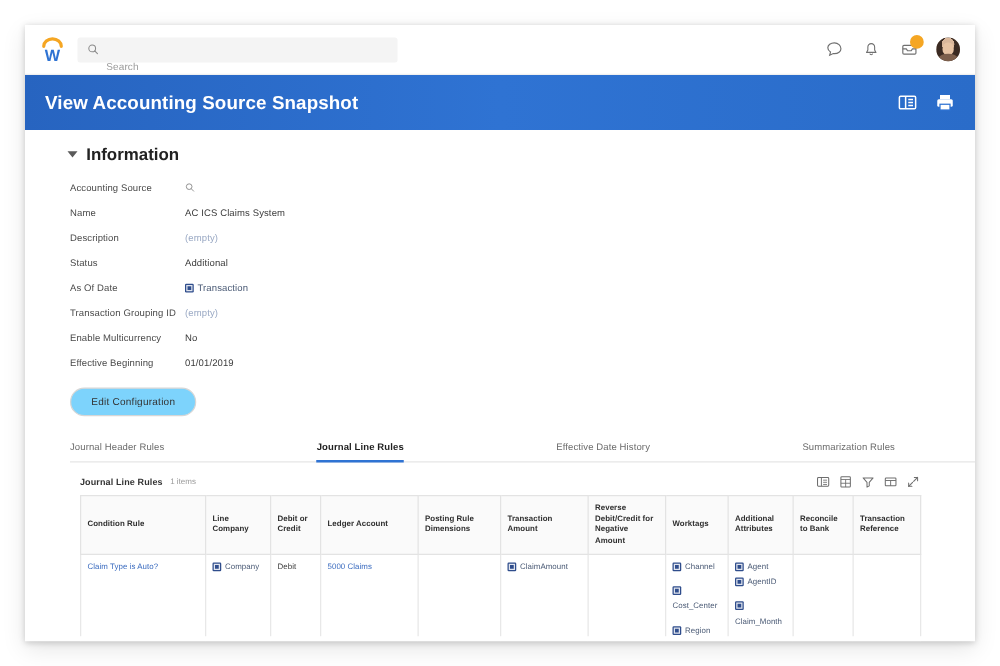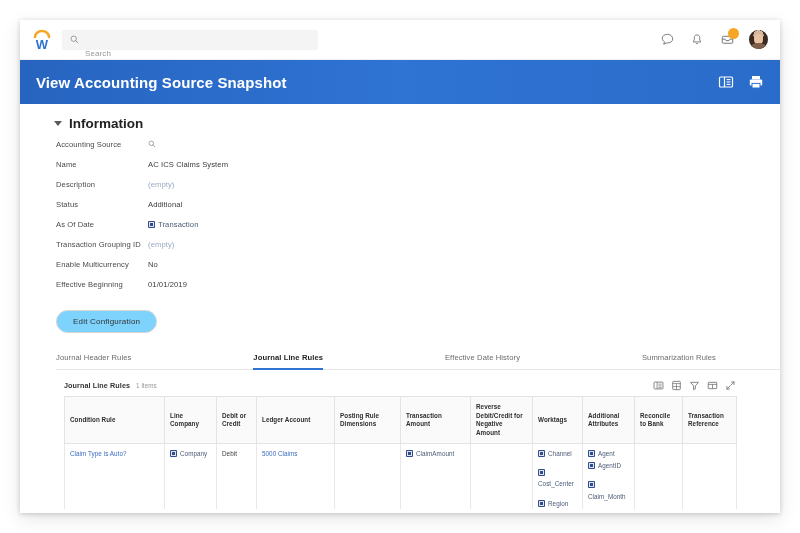--- a/index.html
+++ b/index.html
@@ -161,21 +161,21 @@
     color: #222;
   }
 
   
   .fields {
     padding-left: 36px;
     margin-top: 3px;
   }
   .field-row {
     display: flex;
-    align-items: flex-start;
+    align-items: center;
     height: 20px;
     font-size: 7.6px;
   }
   .field-label {
     width: 92px;
     flex: 0 0 auto;
     color: #4a4a4a;
     letter-spacing: .1px;
   }
   .field-value {

